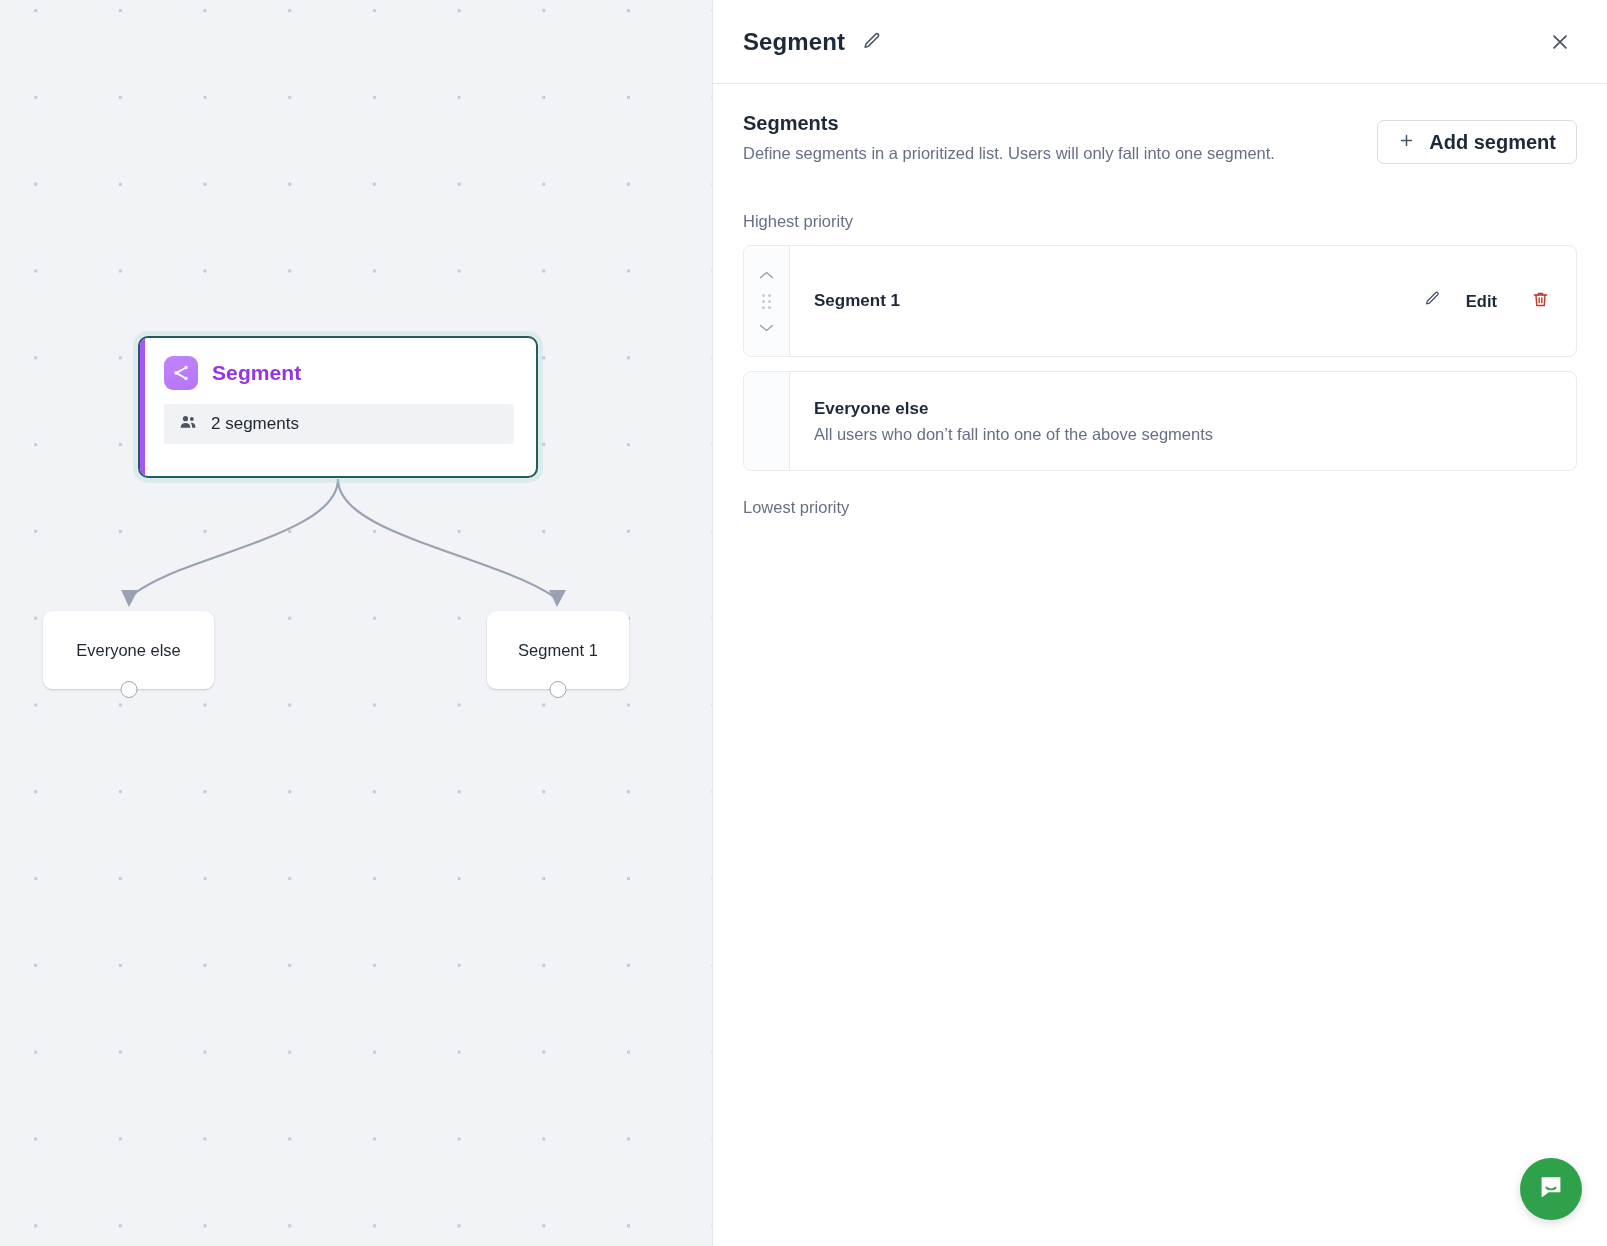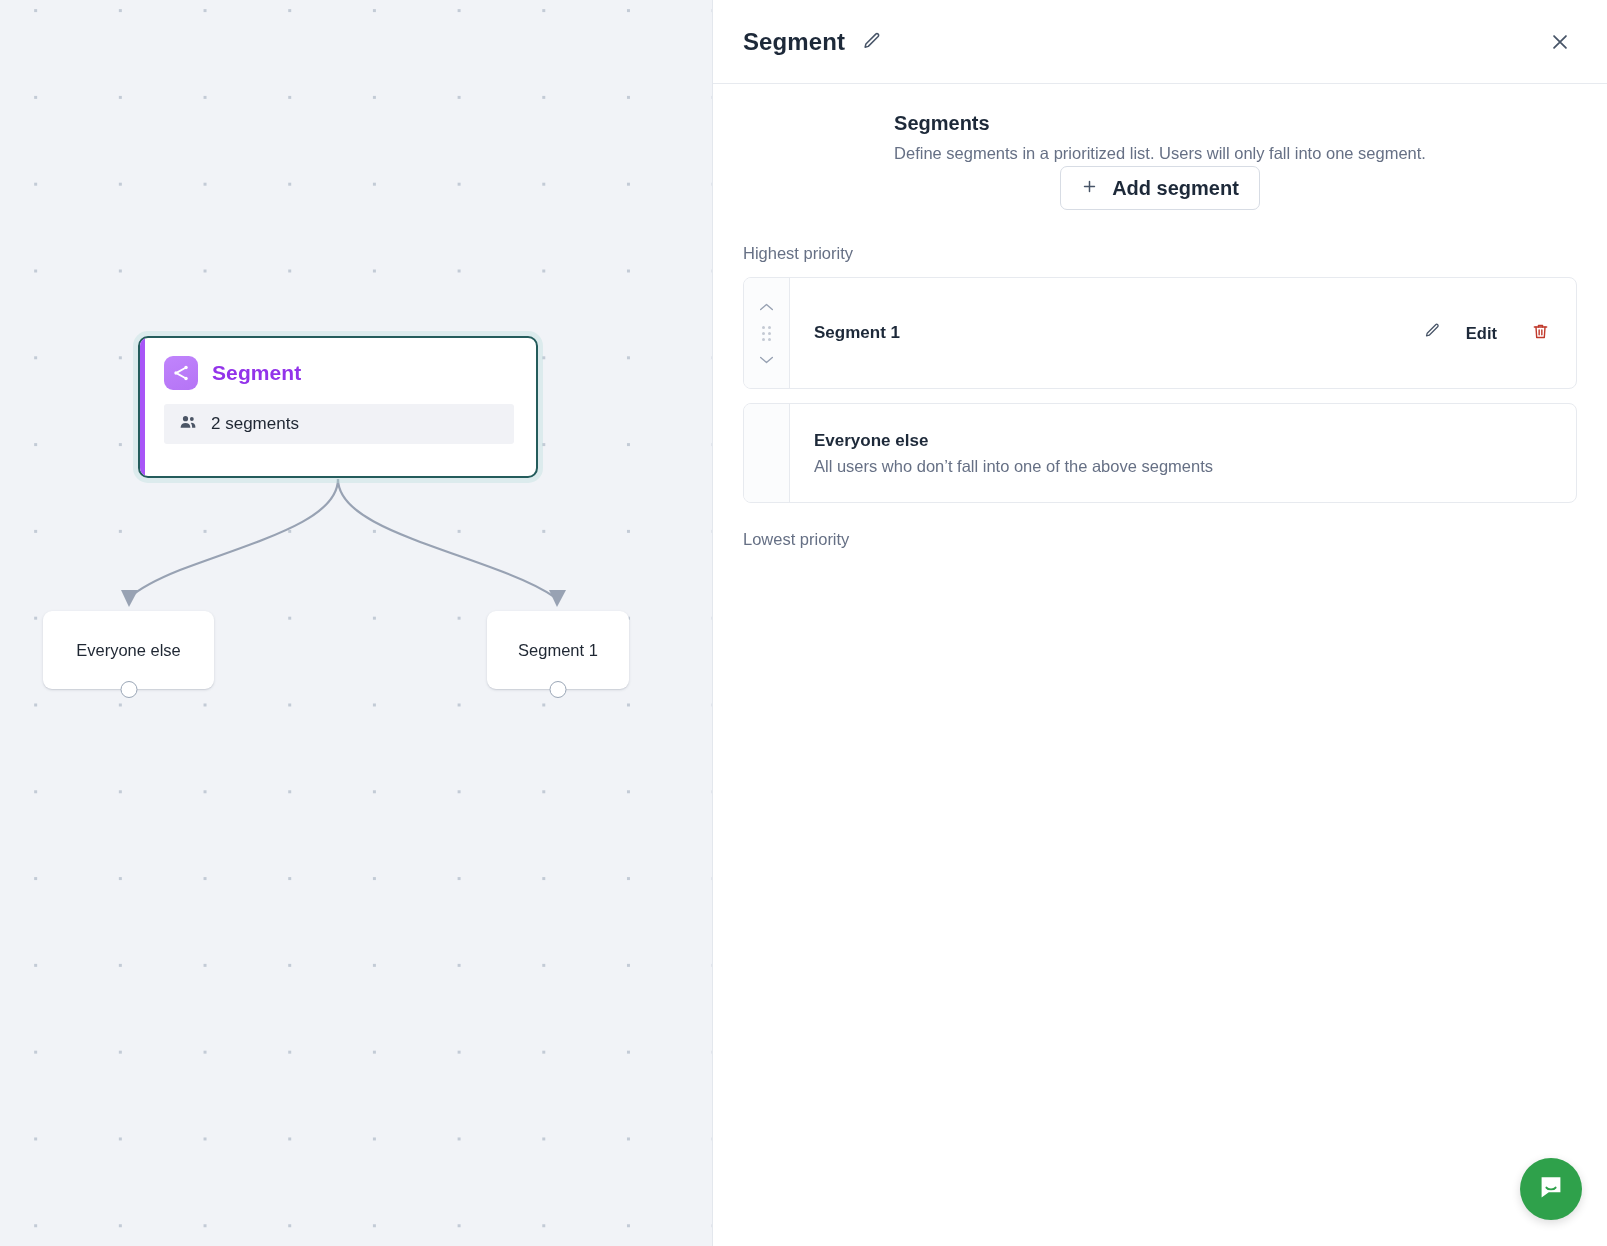--- a/index.html
+++ b/index.html
@@ -148,22 +148,21 @@
   .close-btn {
     width: 34px; height: 34px;
     display: flex; align-items: center; justify-content: center;
     cursor: pointer;
   }
 
   .panel-body { padding: 28px 30px 0 30px; }
 
   .section-row {
     display: flex;
-    align-items: center;
-    flex-direction: column;
+    align-items: flex-end;
   }
   .section-text { flex: 1 1 auto; }
   .section-title {
     font-size: 20px;
     font-weight: 700;
     color: #1d2939;
     margin: 0 0 8px 0;
   }
   .section-sub {
     font-size: 16.5px;
@@ -183,21 +182,21 @@
     font-size: 20px;
     font-weight: 700;
     color: #1d2939;
     cursor: pointer;
     margin-top: 2px;
   }
 
   .priority-label {
     font-size: 16.5px;
     color: #667085;
-    margin: 34px 0 0 0;
+    margin: 48px 0 0 0;
   }
   .priority-label.lowest { margin-top: 27px; }
 
   .seg-card {
     margin-top: 14px;
     border: 1px solid #e7eaef;
     border-radius: 8px;
     background: #ffffff;
     display: flex;
     overflow: hidden;

